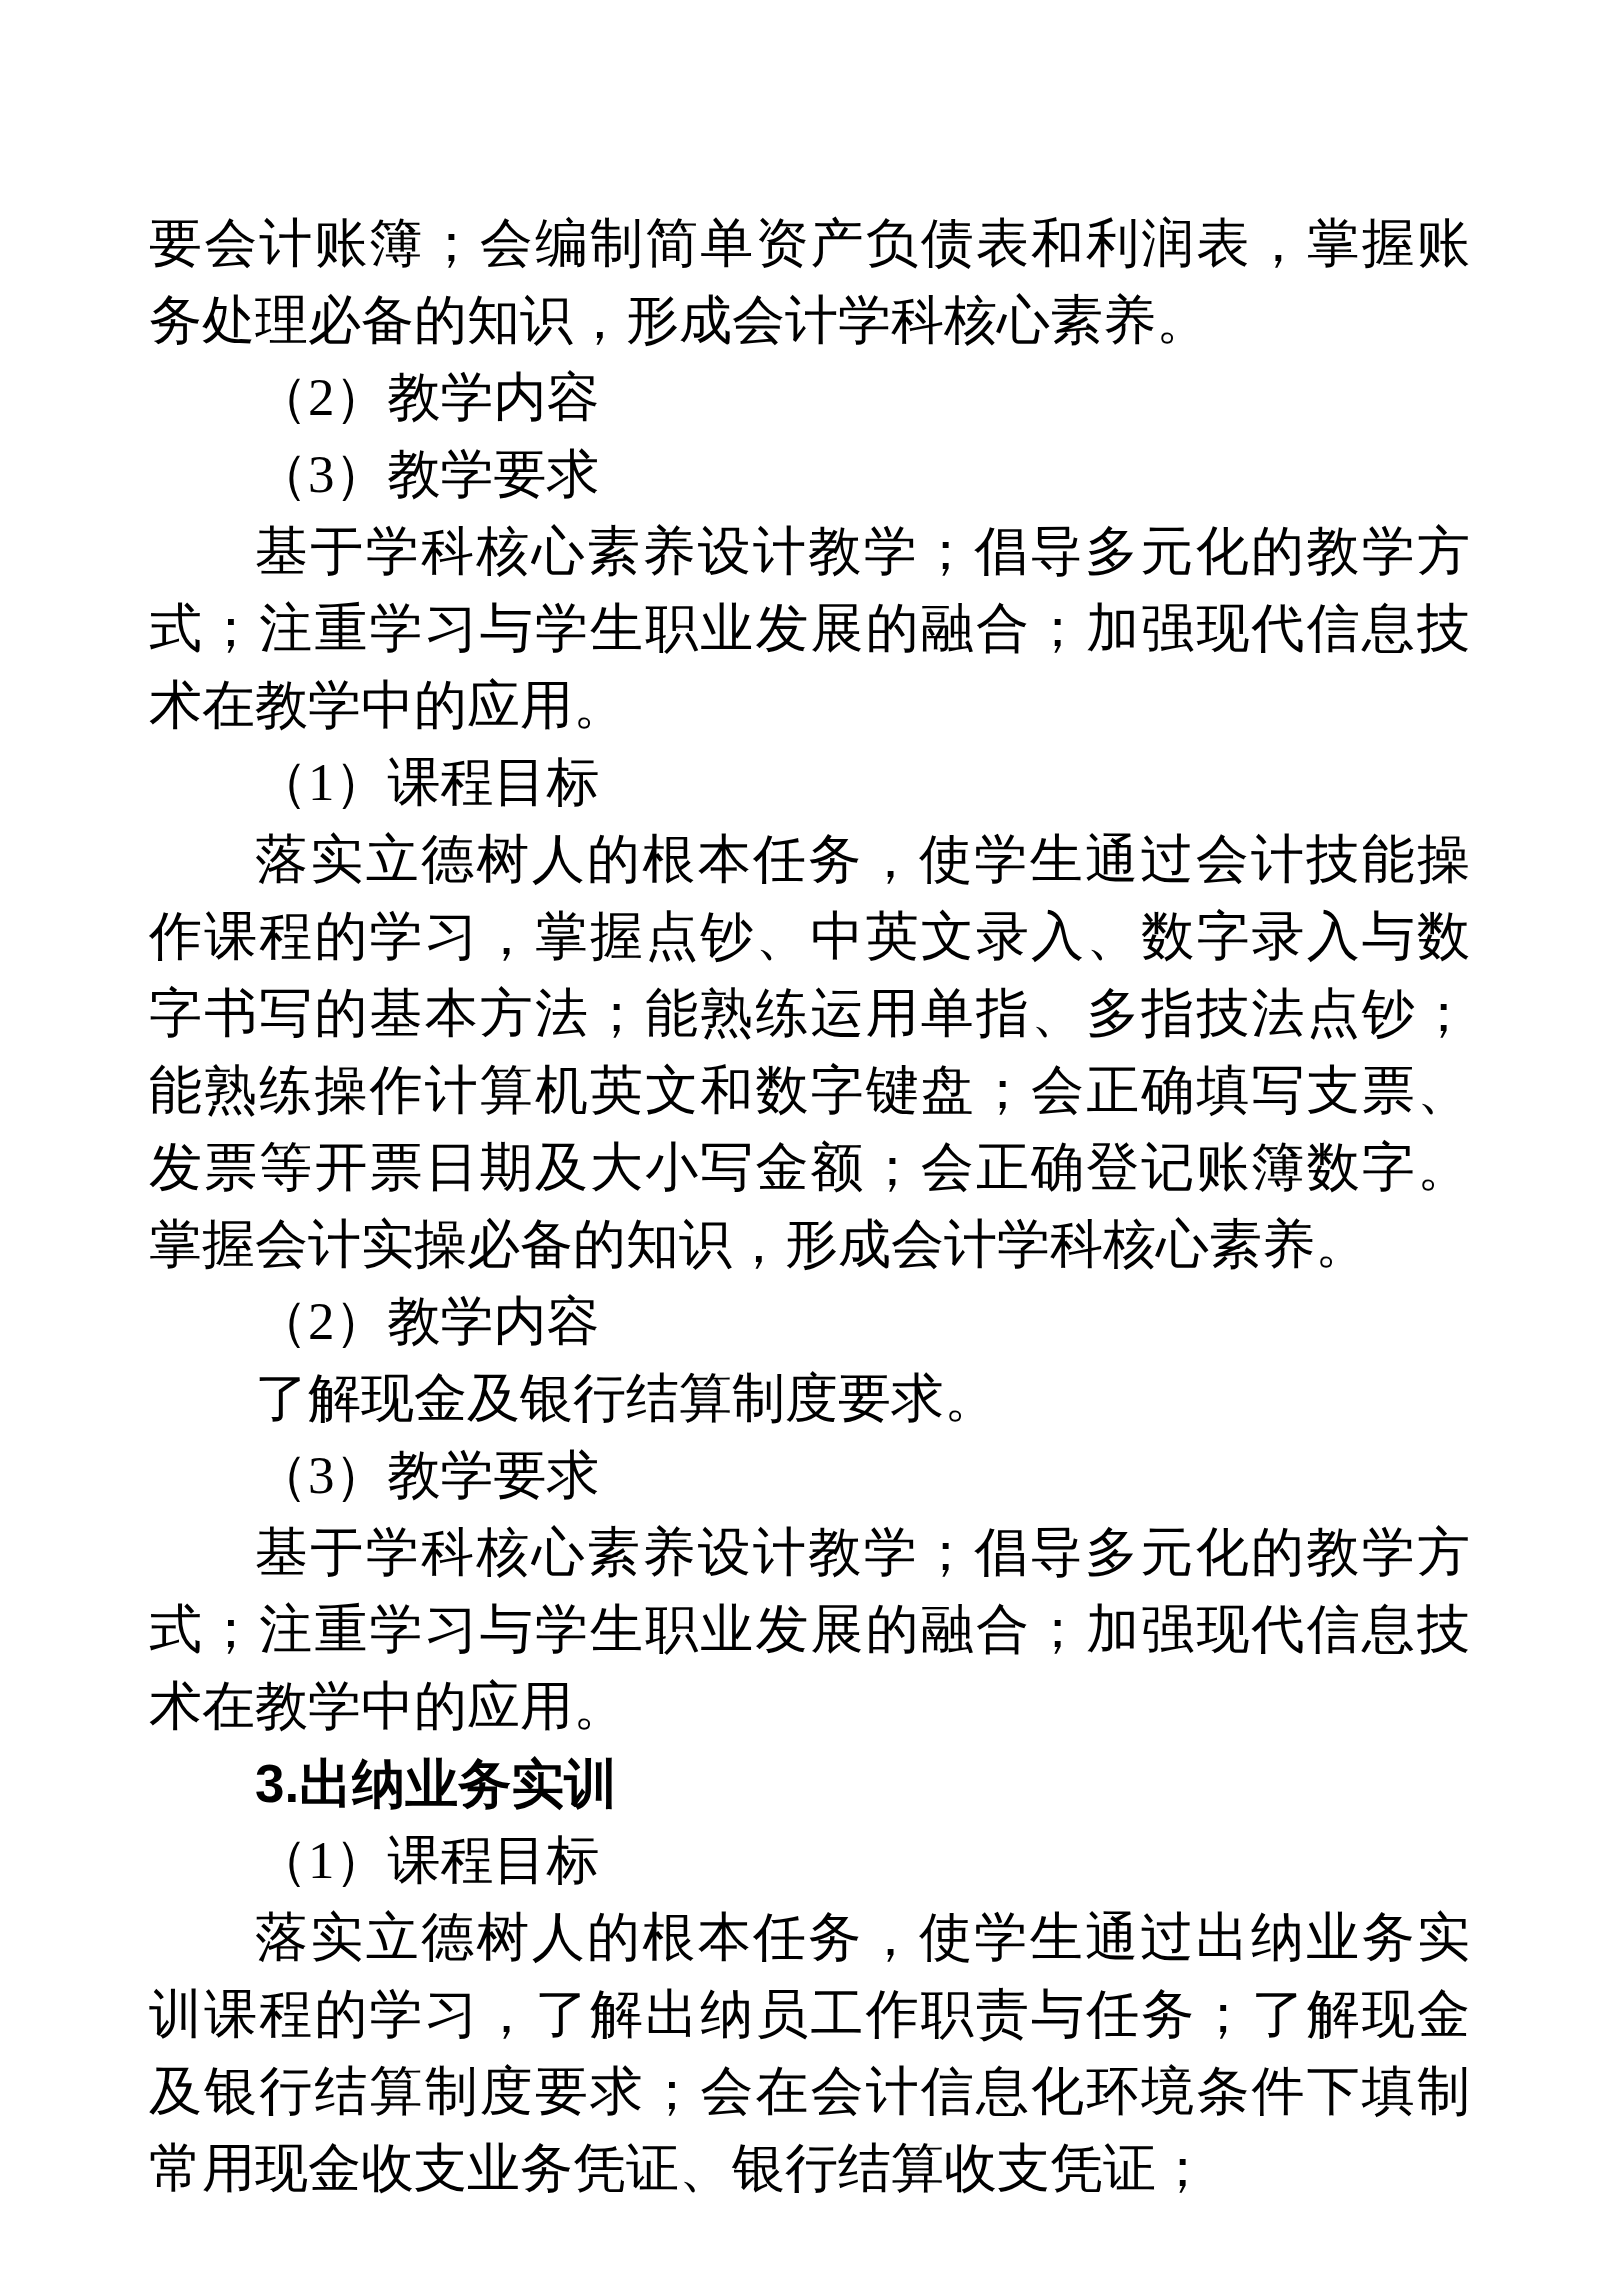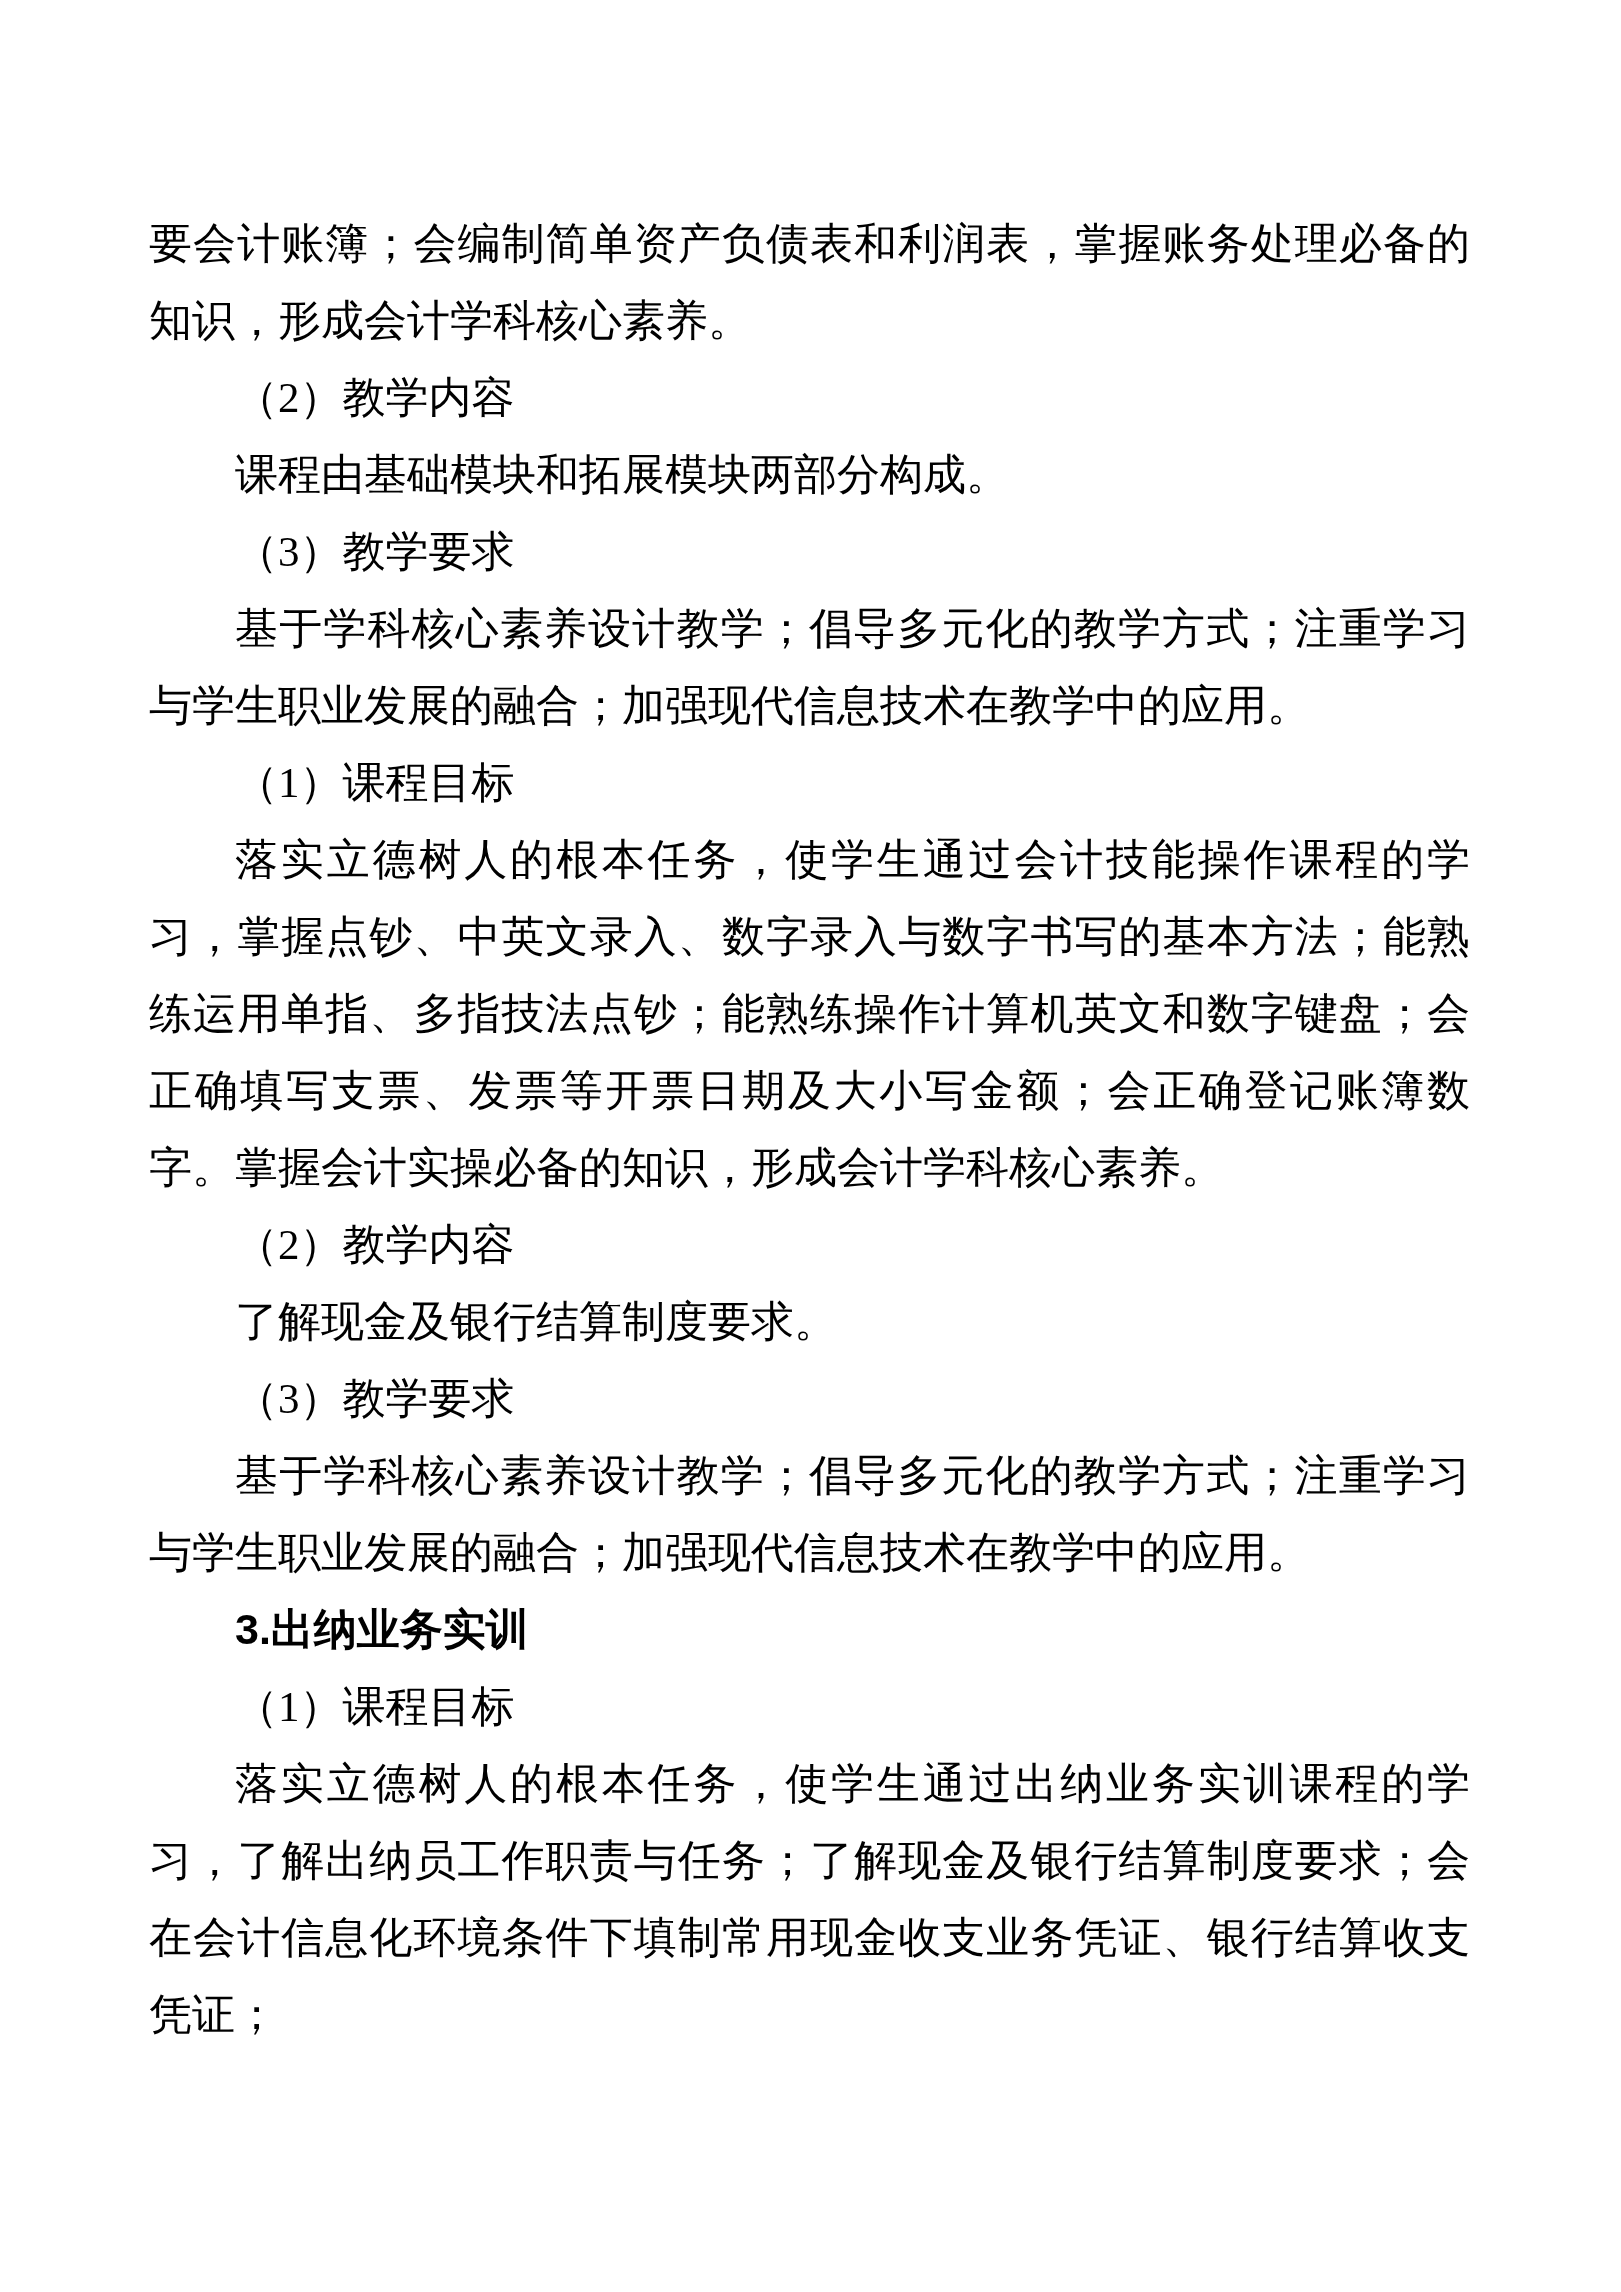--- a/index.html
+++ b/index.html
@@ -14,21 +14,21 @@
     background: #ffffff;
     overflow: hidden;
   }
   .content {
     position: absolute;
     left: 149px;
     top: 205px;
     width: 1321px;
     color: #000000;
     font-family: "Liberation Serif", "DejaVu Serif", serif;
-    font-size: 43px;
+    font-size: 53px;
     line-height: 77px;
     text-align: justify;
     line-break: strict;
     hanging-punctuation: allow-end;
   }
   .para {
     margin: 0;
     padding: 0;
   }
   .para.indent {
@@ -39,21 +39,20 @@
     font-family: "Liberation Sans", "DejaVu Sans", sans-serif;
   }
 </style>
 </head>
 <body>
 
 <div class="page">
   <div class="content" id="doc-content">
       <p class="para">要会计账簿；会编制简单资产负债表和利润表，掌握账务处理必备的知识，形成会计学科核心素养。</p>
       <p class="para indent">（2）教学内容</p>
-      <p class="para indent">课程由基础模块和拓展模块两部分构成。</p>
       <p class="para indent">（3）教学要求</p>
       <p class="para indent">基于学科核心素养设计教学；倡导多元化的教学方式；注重学习与学生职业发展的融合；加强现代信息技术在教学中的应用。</p>
       <p class="para indent">（1）课程目标</p>
       <p class="para indent">落实立德树人的根本任务，使学生通过会计技能操作课程的学习，掌握点钞、中英文录入、数字录入与数字书写的基本方法；能熟练运用单指、多指技法点钞；能熟练操作计算机英文和数字键盘；会正确填写支票、发票等开票日期及大小写金额；会正确登记账簿数字。掌握会计实操必备的知识，形成会计学科核心素养。</p>
       <p class="para indent">（2）教学内容</p>
       <p class="para indent">了解现金及银行结算制度要求。</p>
       <p class="para indent">（3）教学要求</p>
       <p class="para indent">基于学科核心素养设计教学；倡导多元化的教学方式；注重学习与学生职业发展的融合；加强现代信息技术在教学中的应用。</p>
       <p class="para heading indent">3.出纳业务实训</p>
       <p class="para indent">（1）课程目标</p>

